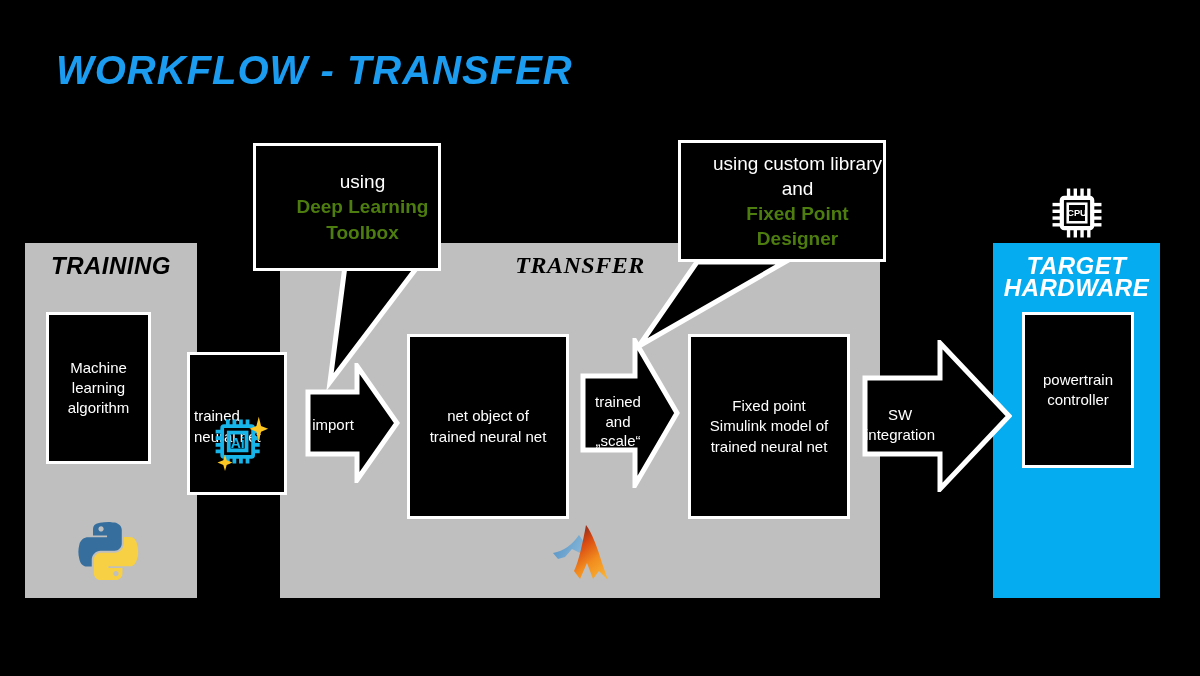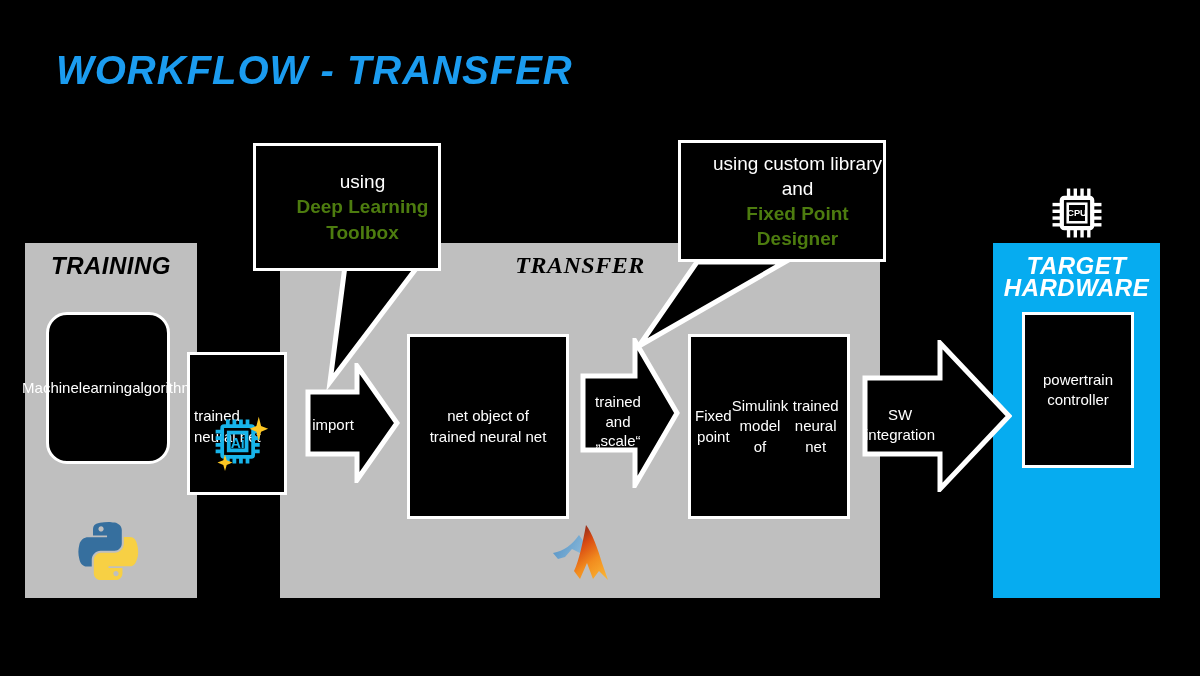--- a/index.html
+++ b/index.html
@@ -143,21 +143,21 @@
         <rect x="3" y="44" width="10" height="4"></rect>
         <rect x="51" y="20" width="10" height="4"></rect>
         <rect x="51" y="28" width="10" height="4"></rect>
         <rect x="51" y="36" width="10" height="4"></rect>
         <rect x="51" y="44" width="10" height="4"></rect>
       </g>
       <text x="32" y="36" text-anchor="middle" fill="#ffffff" font-family="Liberation Sans, sans-serif" font-size="11" font-weight="bold">CPU</text>
     </svg>
   </div>
 
-  <div class="box" style="left:46px; top:312px; width:124px; height:152px; border-radius:21px;">
+  <div class="box" style="left:46px; top:312px; width:105px; height:152px; flex-direction:column;">
     <span>Machine</span>
     <span>learning</span>
     <span>algorithm</span>
   </div>
 
   <div class="logo" style="left:78px; top:518px; width:62px; height:62px;">
     <svg viewBox="0 0 64 64" width="62" height="62" aria-hidden="true">
       <path fill="#366f9e" d="M31.6 4c-3.2 0-6.2.3-8.9.8-6.1 1.1-7.2 3.4-7.2 7.6v5.6h14.5v1.9H10.6c-4.3 0-8 2.6-9.2 7.5-1.3 5.7-1.4 9.2 0 15.1 1 4.4 3.5 7.5 7.8 7.5h5V43c0-4.9 4.2-9.2 9.2-9.2h14.4c4.1 0 7.4-3.4 7.4-7.5V12.4c0-4-3.4-7-7.4-7.7C35.3 4.3 33.4 4 31.6 4zm-7.8 4.5c1.5 0 2.7 1.3 2.7 2.8s-1.2 2.7-2.7 2.7c-1.5 0-2.7-1.2-2.7-2.7s1.2-2.8 2.7-2.8z"></path>
       <path fill="#f7d044" d="M47.3 19.9v6.4c0 5.2-4.4 9.5-9.2 9.5H23.7c-4 0-7.4 3.5-7.4 7.5v14c0 4 3.5 6.3 7.4 7.5 4.7 1.4 9.2 1.6 14.8 0 3.7-1.1 7.4-3.2 7.4-7.5v-5.6H31.5v-1.9h22.1c4.3 0 5.9-3 7.4-7.5 1.5-4.6 1.5-9.1 0-15.1-1.1-4.3-3.1-7.5-7.4-7.5h-6.3zm-8.1 34.8c1.5 0 2.7 1.2 2.7 2.7s-1.2 2.8-2.7 2.8c-1.5 0-2.7-1.3-2.7-2.8s1.2-2.7 2.7-2.7z"></path>
     </svg>
@@ -219,21 +219,21 @@
     <svg viewBox="0 0 100 150" width="100" height="150" aria-hidden="true">
       <polygon points="3,38 55,38 55,3 97,75 55,147 55,112 3,112" fill="#000000" stroke="#ffffff" stroke-width="5" stroke-linejoin="miter"></polygon>
     </svg>
   </div>
   <div class="arrow-label" style="left:585px; top:392px; width:66px;">
     <div>trained</div>
     <div>and</div>
     <div>„scale“</div>
   </div>
 
-  <div class="box" style="left:688px; top:334px; width:162px; height:185px; flex-direction:row;">
+  <div class="box" style="left:688px; top:334px; width:162px; height:185px; flex-direction:column;">
     <span>Fixed point</span>
     <span>Simulink model of</span>
     <span>trained neural net</span>
   </div>
 
   <div class="arrow-wrap" style="left:862px; top:340px; width:150px; height:152px;">
     <svg viewBox="0 0 150 152" width="150" height="152" aria-hidden="true">
       <polygon points="3,38 78,38 78,3 147,76 78,149 78,114 3,114" fill="#000000" stroke="#ffffff" stroke-width="5" stroke-linejoin="miter"></polygon>
     </svg>
   </div>

